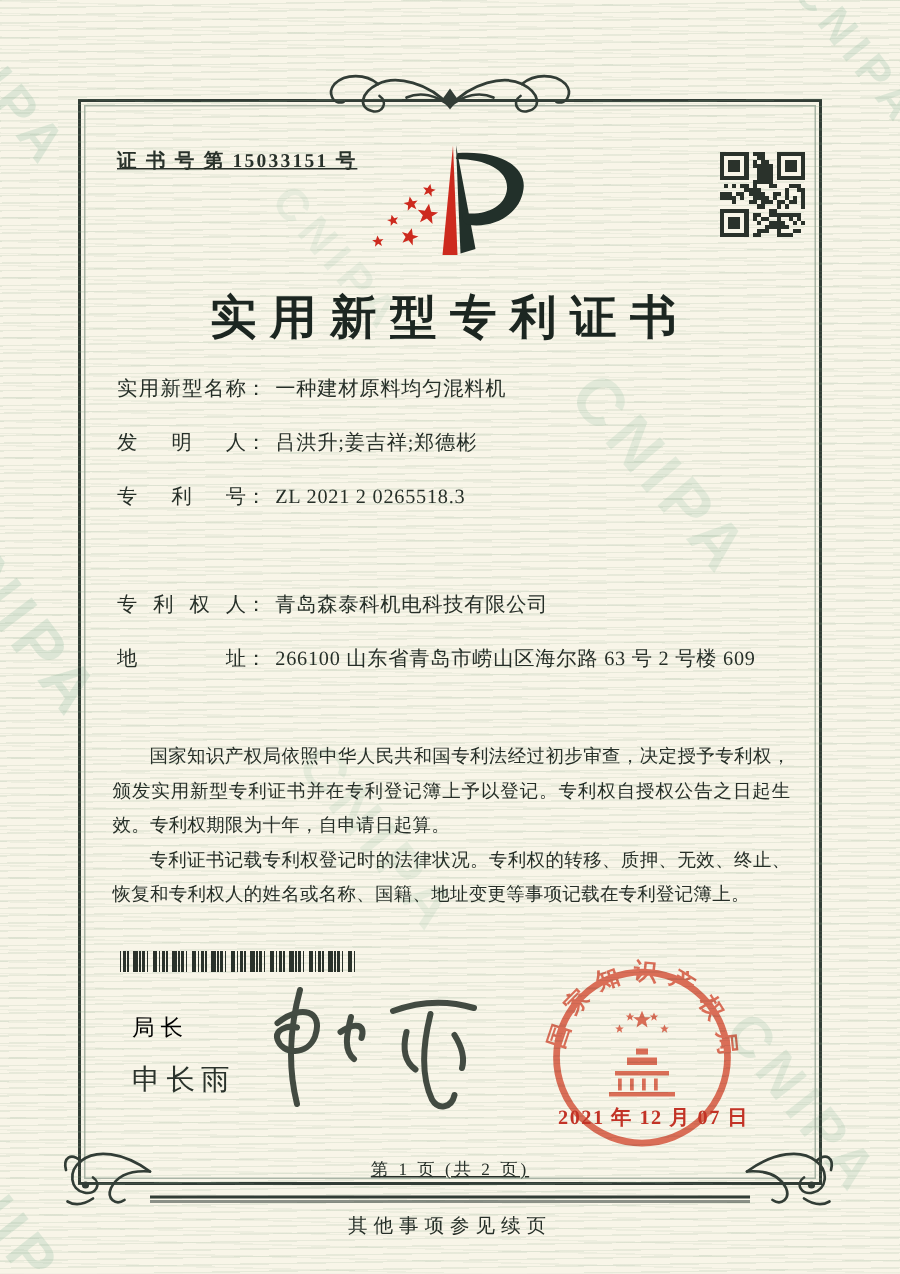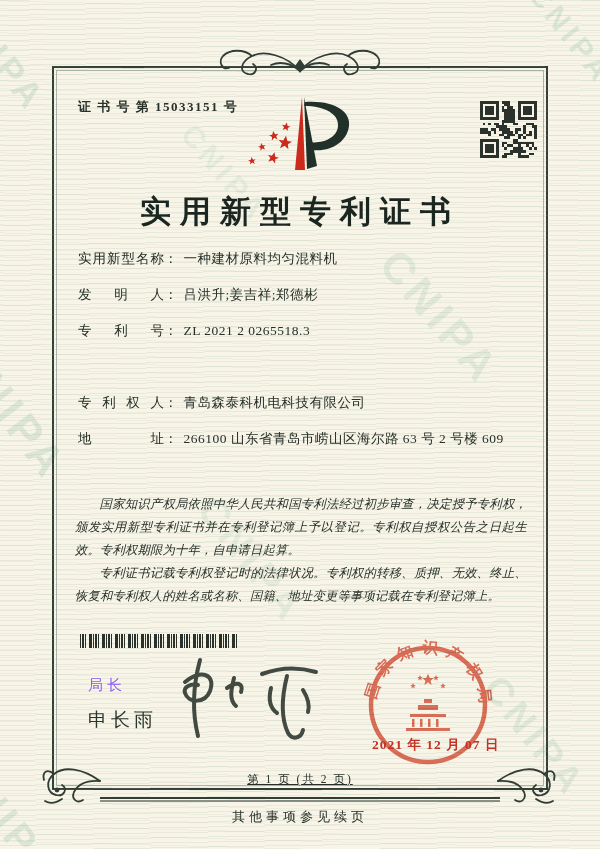--- a/index.html
+++ b/index.html
@@ -31,39 +31,39 @@
          border:2px solid #323d36;z-index:2;}
   .frame-inner{position:absolute;inset:2px;border:1px solid #a9b4a6;}
   .orn{position:absolute;z-index:4;}
   .orn-top{left:212px;top:47px;}
   .orn-bl{left:40px;top:763px;}
   .orn-br{left:494px;top:763px;}
   .bottom-rule{position:absolute;left:100px;top:797px;width:400px;height:2px;
                background:#323d36;box-shadow:0 3px 0 rgba(50,61,54,.55);z-index:4;}
   
   .abs{position:absolute;z-index:5;}
-  .cert-no{left:78px;top:98px;font-size:13px;letter-spacing:1.5px;font-weight:bold;color:#28312a;}
+  .cert-no{left:78px;top:98px;font-size:13px;letter-spacing:1.5px;font-weight:bold;color:#28312a;text-decoration:underline;}
   .logo{left:243px;top:92px;}
   .qr{left:480px;top:101px;width:57px;height:57px;}
   .title{left:0;right:0;top:176px;text-align:center;font-size:31px;font-weight:bold;
          letter-spacing:9px;color:#1c2621;margin-top:15px;}
   .frow{left:78px;width:462px;font-size:13.5px;white-space:nowrap;}
   .flabel{display:inline-block;width:86px;text-align:justify;text-align-last:justify;}
   .fcolon{margin-right:6px;}
   .fvalue{letter-spacing:.5px;}
   .g2{position:absolute;left:221px;top:0;white-space:nowrap;}
   .g2 .flabel{width:70px;}
   .paras{left:75px;top:493px;width:452px;font-size:12.3px;line-height:23px;
          text-align:justify;letter-spacing:.2px;}
-  .paras p{margin:0;text-indent:2em;font-style:italic;}
+  .paras p{margin:0;text-indent:2em;}
   .barcode{left:80px;top:634px;width:158px;height:14px;
     background:
      repeating-linear-gradient(90deg,#2a322b 0 1px,transparent 1px 2px,#2a322b 2px 4px,
        transparent 4px 5px,#2a322b 5px 6px,transparent 6px 9px,#2a322b 9px 12px,transparent 12px 13px);}
-  .dir-title{left:88px;top:676px;font-size:15px;letter-spacing:4px;color:#8b5cf6;}
+  .dir-title{left:88px;top:676px;font-size:15px;letter-spacing:4px;color:#000000;}
   .dir-name{left:88px;top:707px;font-size:19px;letter-spacing:4px;color:#2a332c;}
   .signature{left:170px;top:646px;}
   .seal{left:356px;top:633px;mix-blend-mode:multiply;}
   .seal-date{left:372px;top:736px;font-size:13.5px;font-weight:bold;color:#c23326;
              letter-spacing:1px;}
   .page-info{left:0;right:0;top:772px;text-align:center;font-size:11.5px;letter-spacing:2px;text-decoration:underline;}
   .footer-note{left:0;right:0;top:808px;text-align:center;font-size:13px;letter-spacing:4px;}
 </style>
 </head>
 <body>

